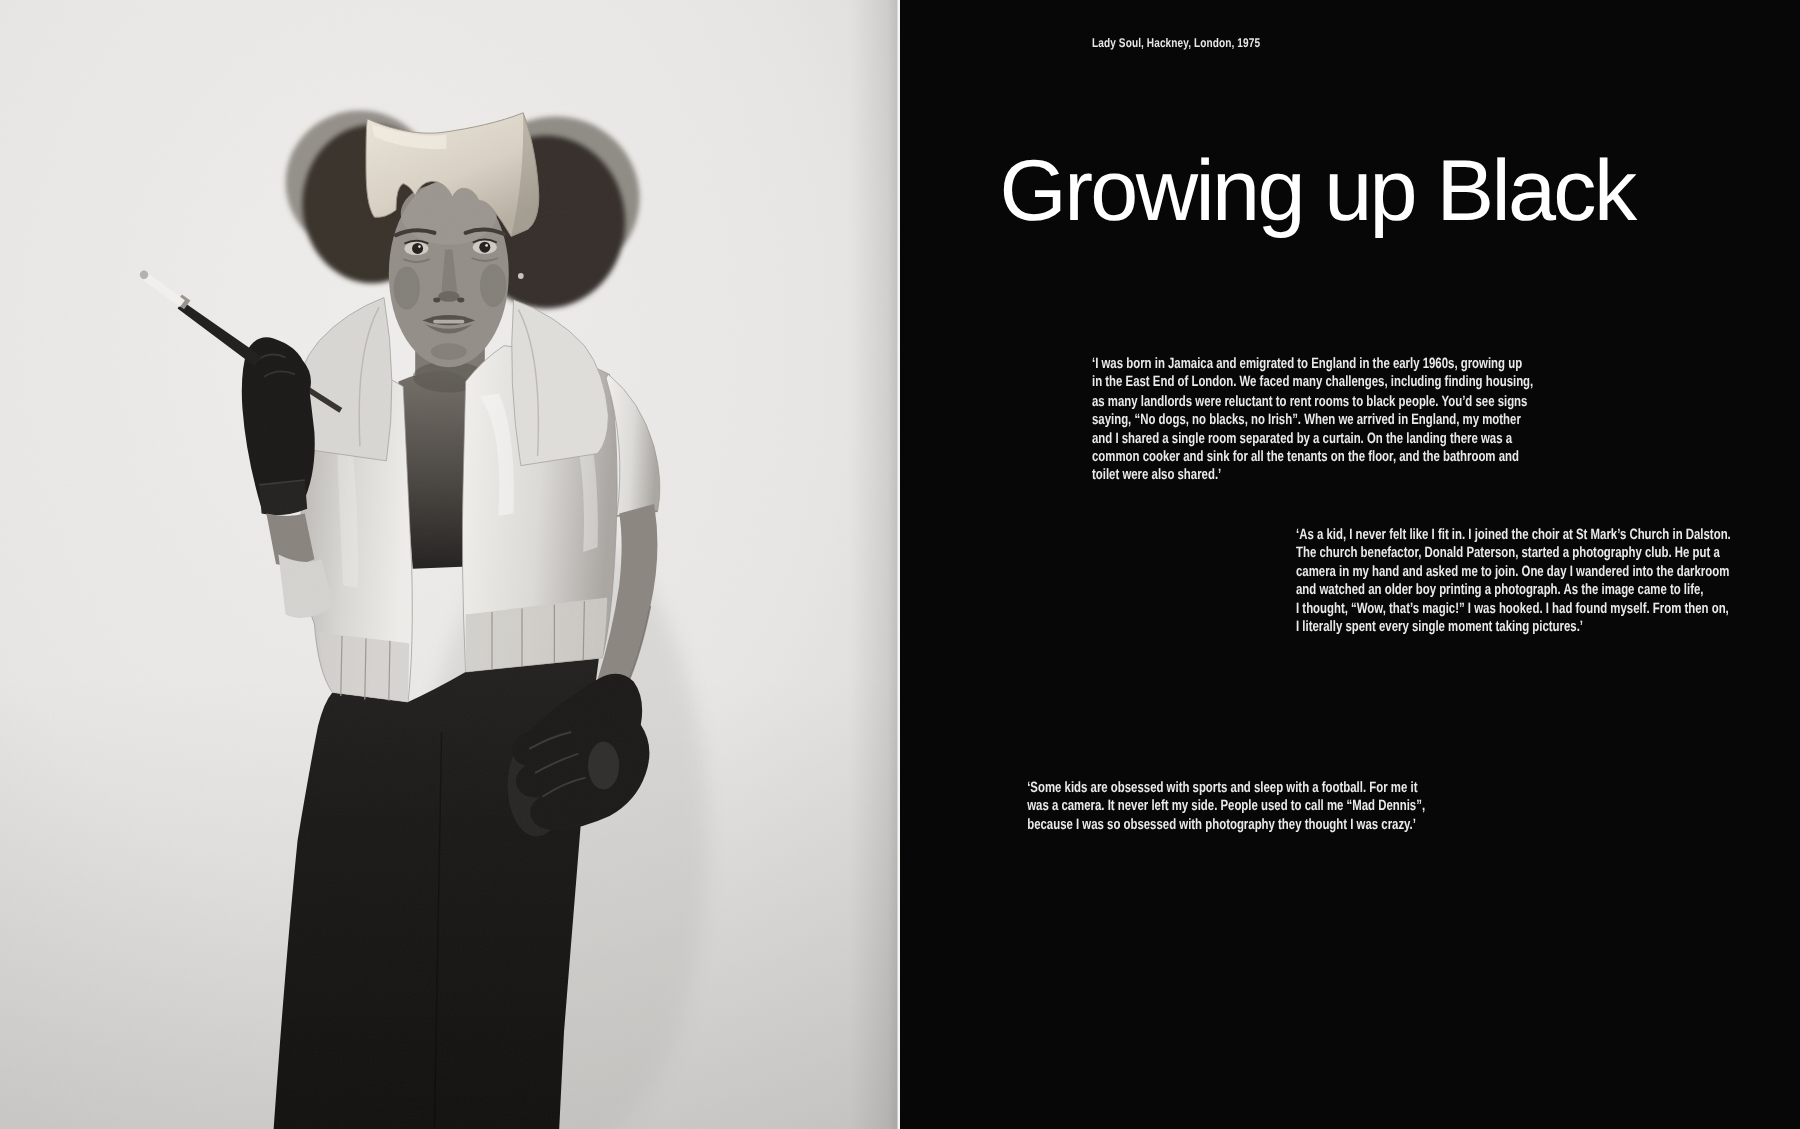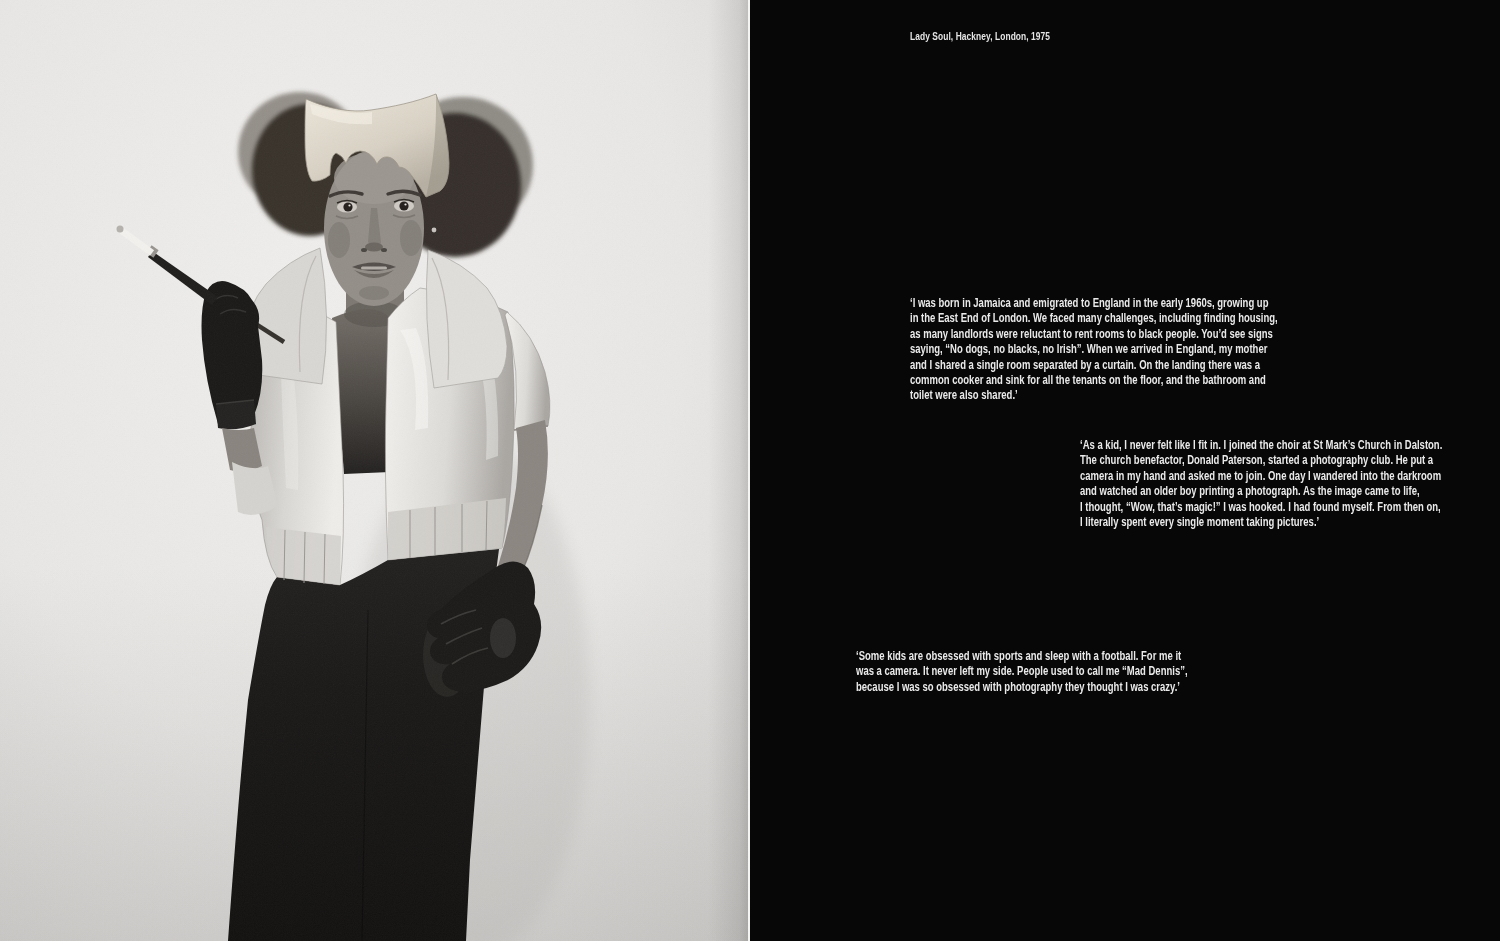--- a/index.html
+++ b/index.html
@@ -215,20 +215,21 @@
         <circle cx="120" cy="229" r="3.5" fill="#b5b1ac"></circle>
       </g>
 
       <rect width="750" height="941" filter="url(#grainF)" opacity="0.5"></rect>
     </svg>
     <div class="gutter-shade"></div>
   </div>
 
   <div class="page page-right">
     <div class="caption">Lady Soul, Hackney, London, 1975</div>
+    <h1 class="title">Growing up Black</h1>
     <p class="quote q1">‘I was born in Jamaica and emigrated to England in the early 1960s, growing up
 in the East End of London. We faced many challenges, including finding housing,
 as many landlords were reluctant to rent rooms to black people. You’d see signs
 saying, “No dogs, no blacks, no Irish”. When we arrived in England, my mother
 and I shared a single room separated by a curtain. On the landing there was a
 common cooker and sink for all the tenants on the floor, and the bathroom and
 toilet were also shared.’</p>
     <p class="quote q2">‘As a kid, I never felt like I fit in. I joined the choir at St Mark’s Church in Dalston.
 The church benefactor, Donald Paterson, started a photography club. He put a
 camera in my hand and asked me to join. One day I wandered into the darkroom

